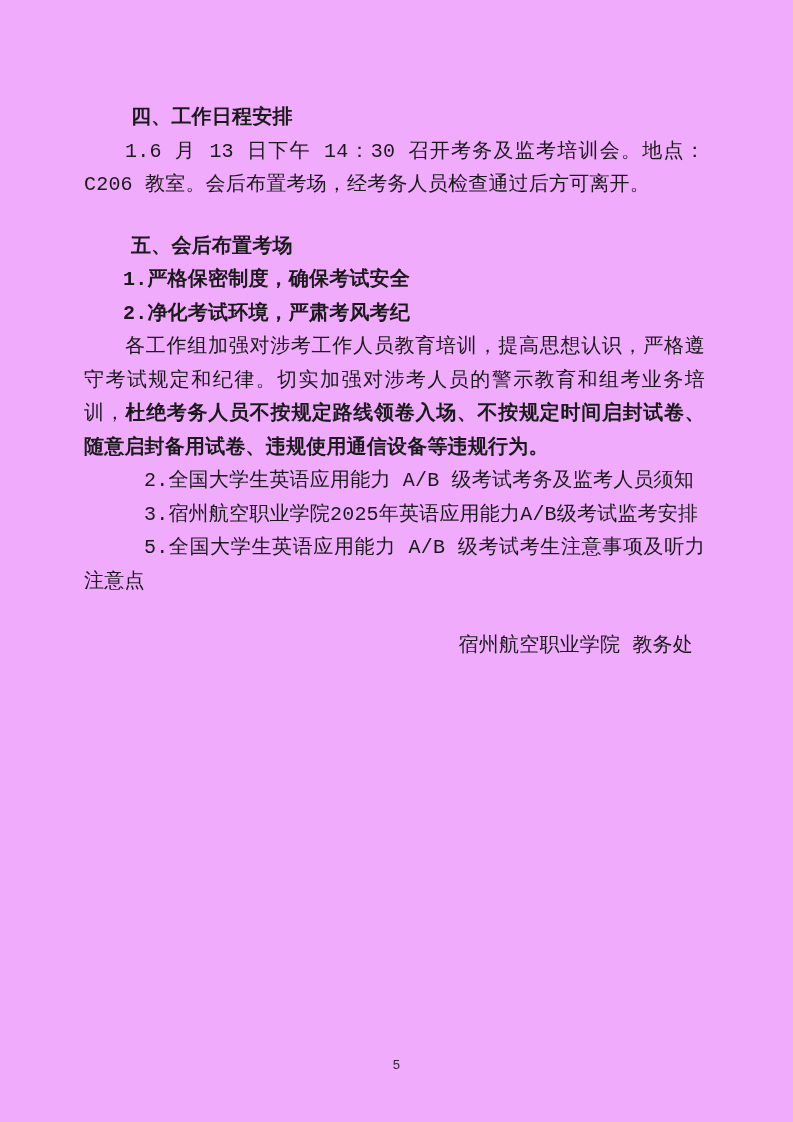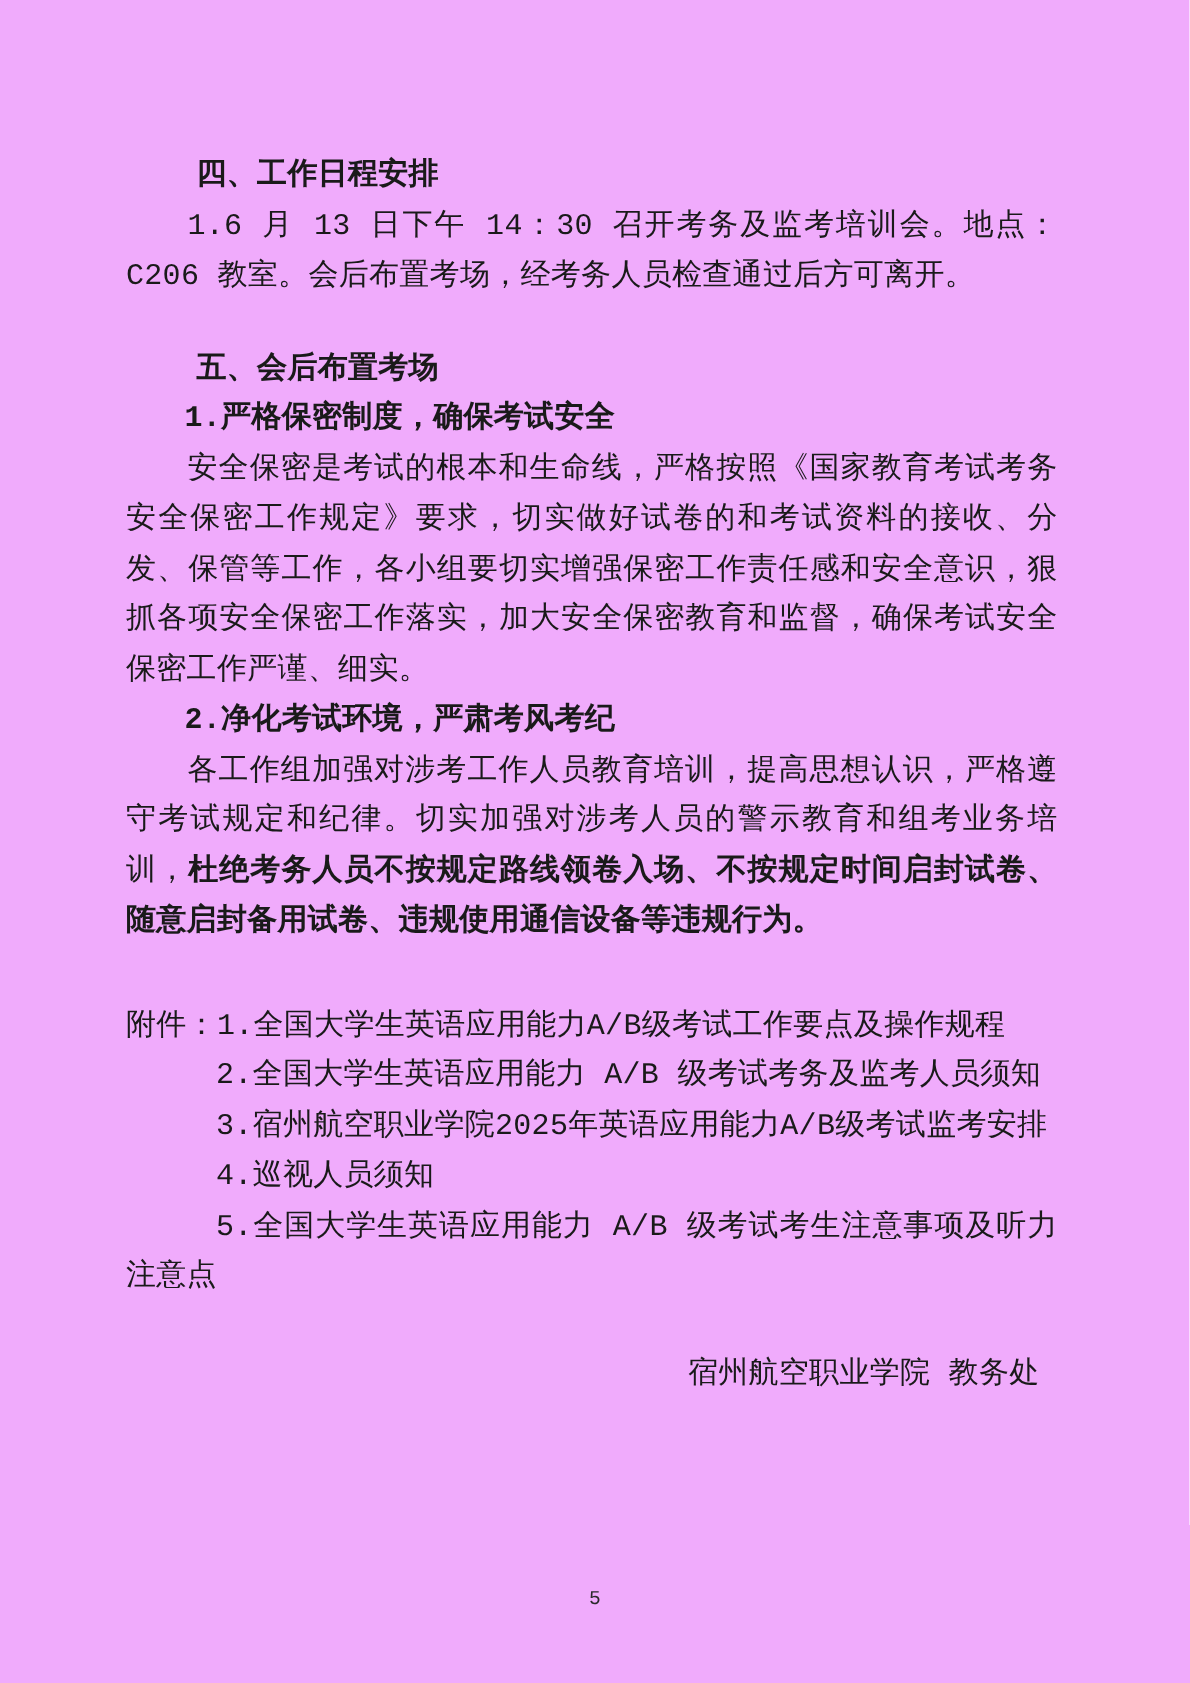--- a/index.html
+++ b/index.html
@@ -57,33 +57,30 @@
 
     <div class="line sec-heading">四、工作日程安排</div>
 
     <p class="para">1.6 月 13 日下午 14：30 召开考务及监考培训会。地点：C206 教室。会后布置考场，经考务人员检查通过后方可离开。</p>
 
 
     <div class="line sec-heading gap-section">五、会后布置考场</div>
 
     <div class="line sub-heading">1.严格保密制度，确保考试安全</div>
 
-    <p class="para">安全保密是考试的根本和生命线，严格按照《国家教育考试考务安全保密工作规定》要求，切实做好试卷的和考试资料的接收、分发、保管等工作，各小组要切实增强保密工作责任感和安全意识，狠抓各项安全保密工作落实，加大安全保密教育和监督，确保考试安全保密工作严谨、细实。</p>
 
     <div class="line sub-heading">2.净化考试环境，严肃考风考纪</div>
 
     <p class="para"><span>各工作组加强对涉考工作人员教育培训，提高思想认识，严格遵守考试规定和纪律。切实加强对涉考人员的警示教育和组考业务培训，</span><span class="bold">杜绝考务人员不按规定路线领卷入场、不按规定时间启封试卷、随意启封备用试卷、违规使用通信设备等违规行为。</span></p>
 
-    <div class="line att-first gap-attach"><span>附件：</span><span>1.全国大学生英语应用能力A/B级考试工作要点及操作规程</span></div>
 
     <div class="line att-item">2.全国大学生英语应用能力 A/B 级考试考务及监考人员须知</div>
 
     <div class="line att-item">3.宿州航空职业学院2025年英语应用能力A/B级考试监考安排</div>
 
-    <div class="line att-item">4.巡视人员须知</div>
 
     <div class="line att-item">5.全国大学生英语应用能力 A/B 级考试考生注意事项及听力注意点</div>
 
     <div class="sig-wrap">
       <div class="sig-block">
         <div class="line">宿州航空职业学院 教务处</div>
       </div>
     </div>
 
   </div>

